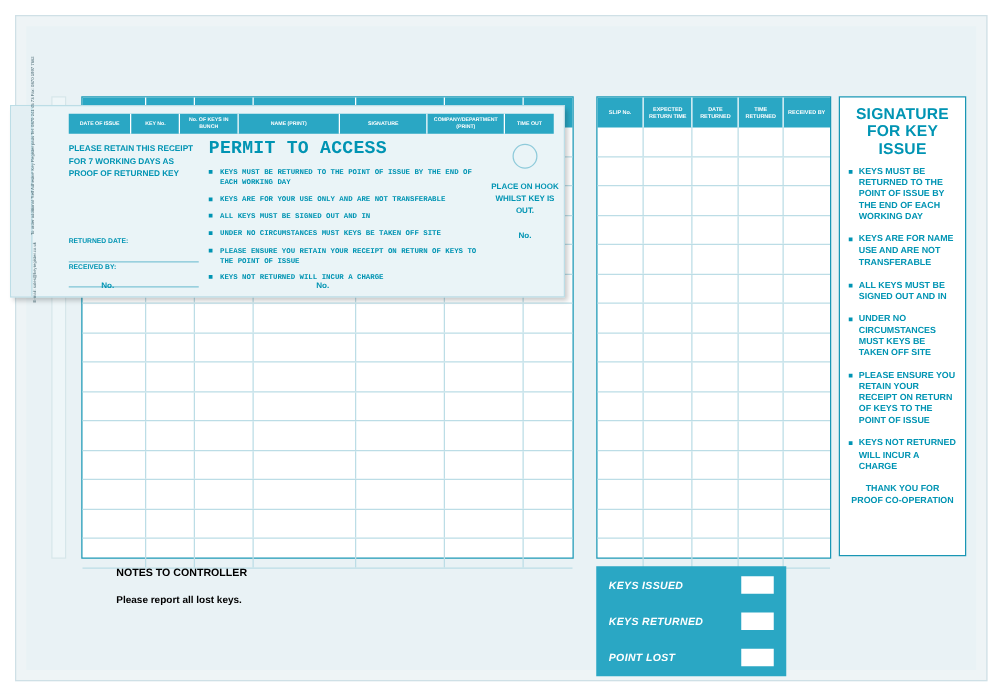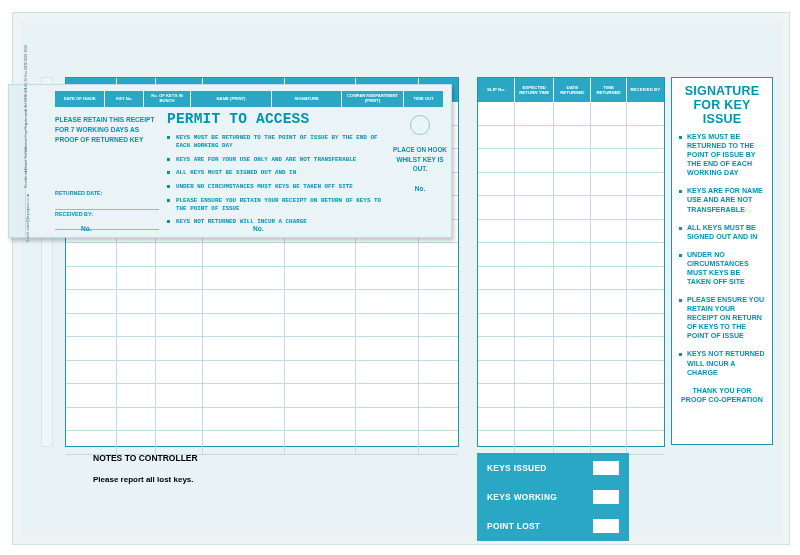--- a/index.html
+++ b/index.html
@@ -104,21 +104,21 @@
   }
   .notes .nt{font-size:8.5px;font-weight:bold;margin-bottom:12px;}
   .notes .nl{font-size:8px;font-weight:bold;margin-bottom:14px;}
   
   .kbox{
     position:absolute;left:456px;top:432px;width:152px;height:88px;
     background:#2aa7c4;
   }
   .krow{
     height:29px;display:flex;align-items:center;justify-content:space-between;
-    padding:4px 10px;box-sizing:border-box;
+    padding:4px 10px;box-sizing:border-box;font-style:italic;
   }
   .klabel{color:#fff;font-size:8.4px;font-weight:bold;letter-spacing:.3px;}
   .kcheck{width:26px;height:14px;background:#fff;}
   
   .slip{
     position:absolute;left:8px;top:84px;width:442px;height:152px;
     background:#eaf4f7;border:1px solid #bcdde6;
     box-shadow:2px 3px 4px rgba(0,0,0,.22);
   }
   .slip-spine{
@@ -486,21 +486,21 @@
         <div class="nt">NOTES TO CONTROLLER</div>
         <div class="nl">Please report all lost keys.</div>
       </div>
 
       <div class="kbox">
         <div class="krow">
           <span class="klabel">KEYS ISSUED</span>
           <span class="kcheck"></span>
         </div>
         <div class="krow">
-          <span class="klabel">KEYS WORKING</span>
+          <span class="klabel">KEYS RETURNED</span>
           <span class="kcheck"></span>
         </div>
         <div class="krow">
           <span class="klabel">POINT LOST</span>
           <span class="kcheck"></span>
         </div>
       </div>
 
     </div>
   </div>

